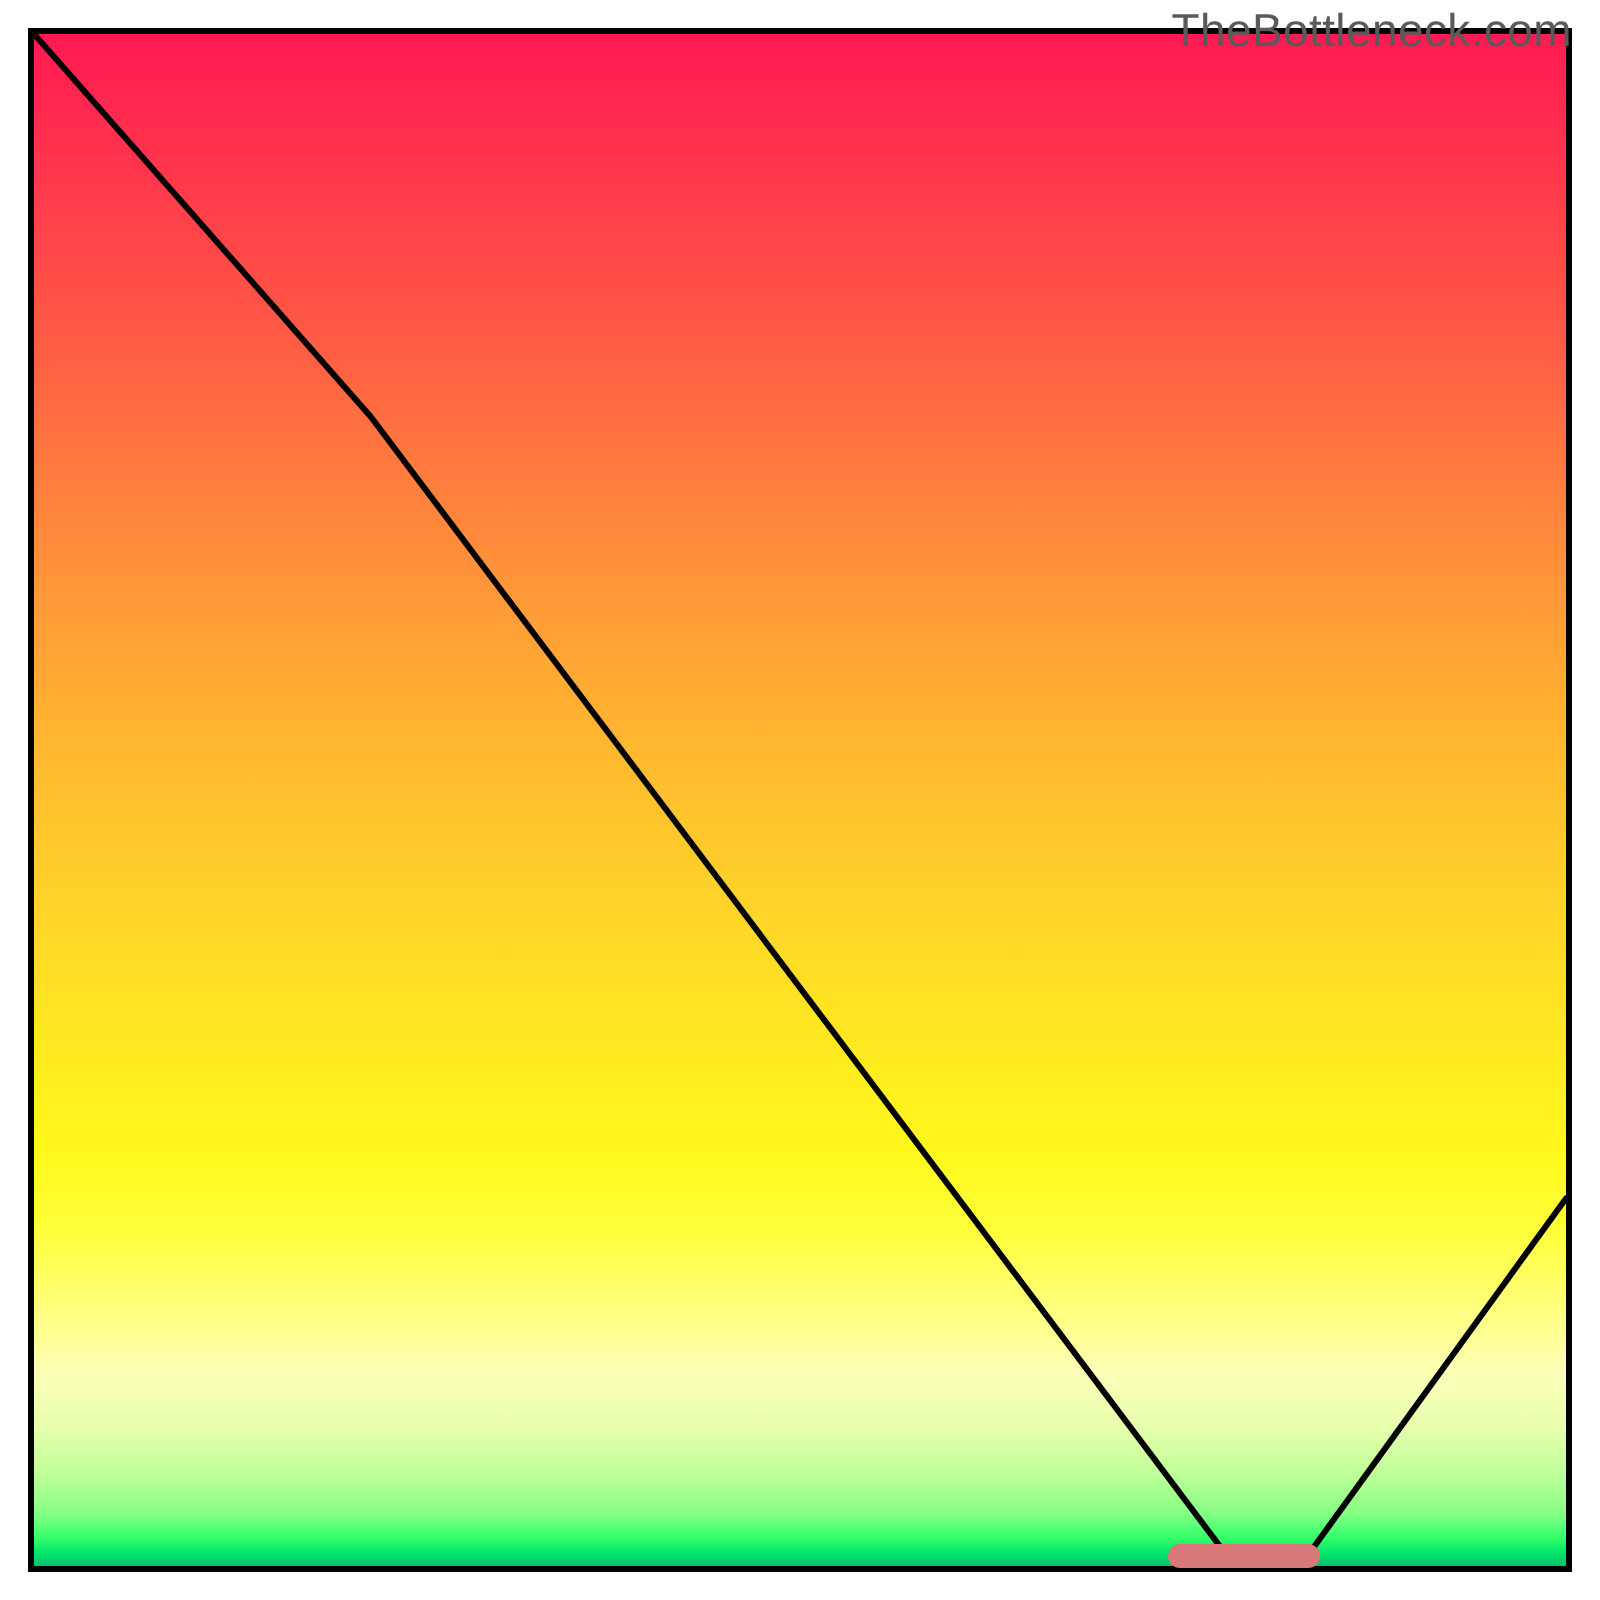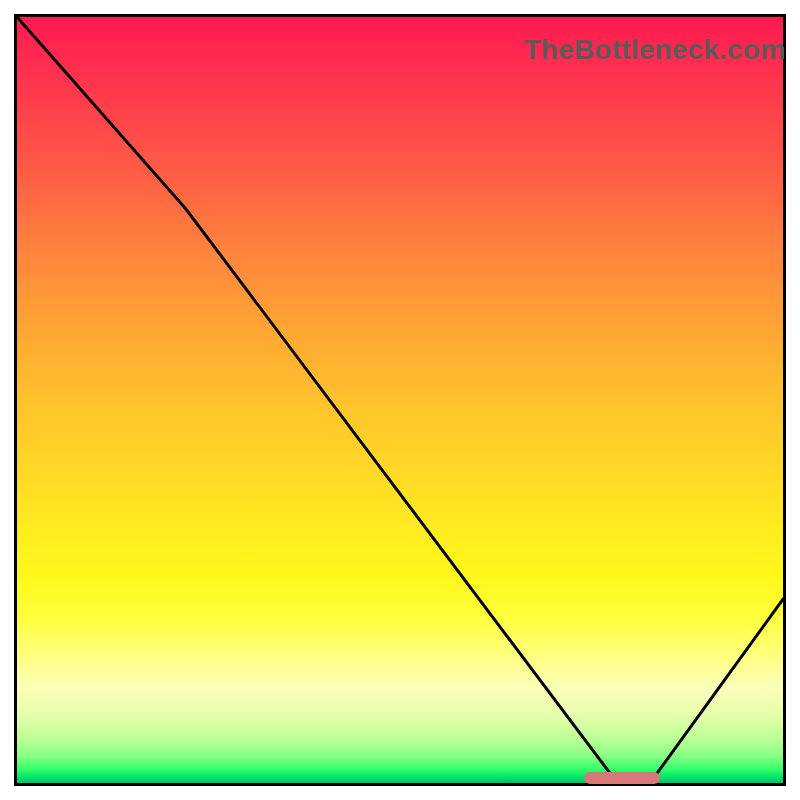--- a/index.html
+++ b/index.html
@@ -8,26 +8,25 @@
     height: 800px;
     background: #ffffff;
     position: relative;
     font-family: Arial, sans-serif;
     overflow: hidden;
   }
   .watermark {
     position: absolute;
     top: 2px;
     right: 14px;
-    font-size: 28px;
-    font-weight: bold;
+    font-size: 23px;
+    font-weight: normal;
     color: #5a5a5a;
     z-index: 10;
     letter-spacing: 0.2px;
-    margin-top: 32px;
   }
   .frame {
     position: absolute;
     top: 14px;
     left: 14px;
     width: 772px;
     height: 772px;
     border: 3px solid #000;
     background: #fff;
   }

